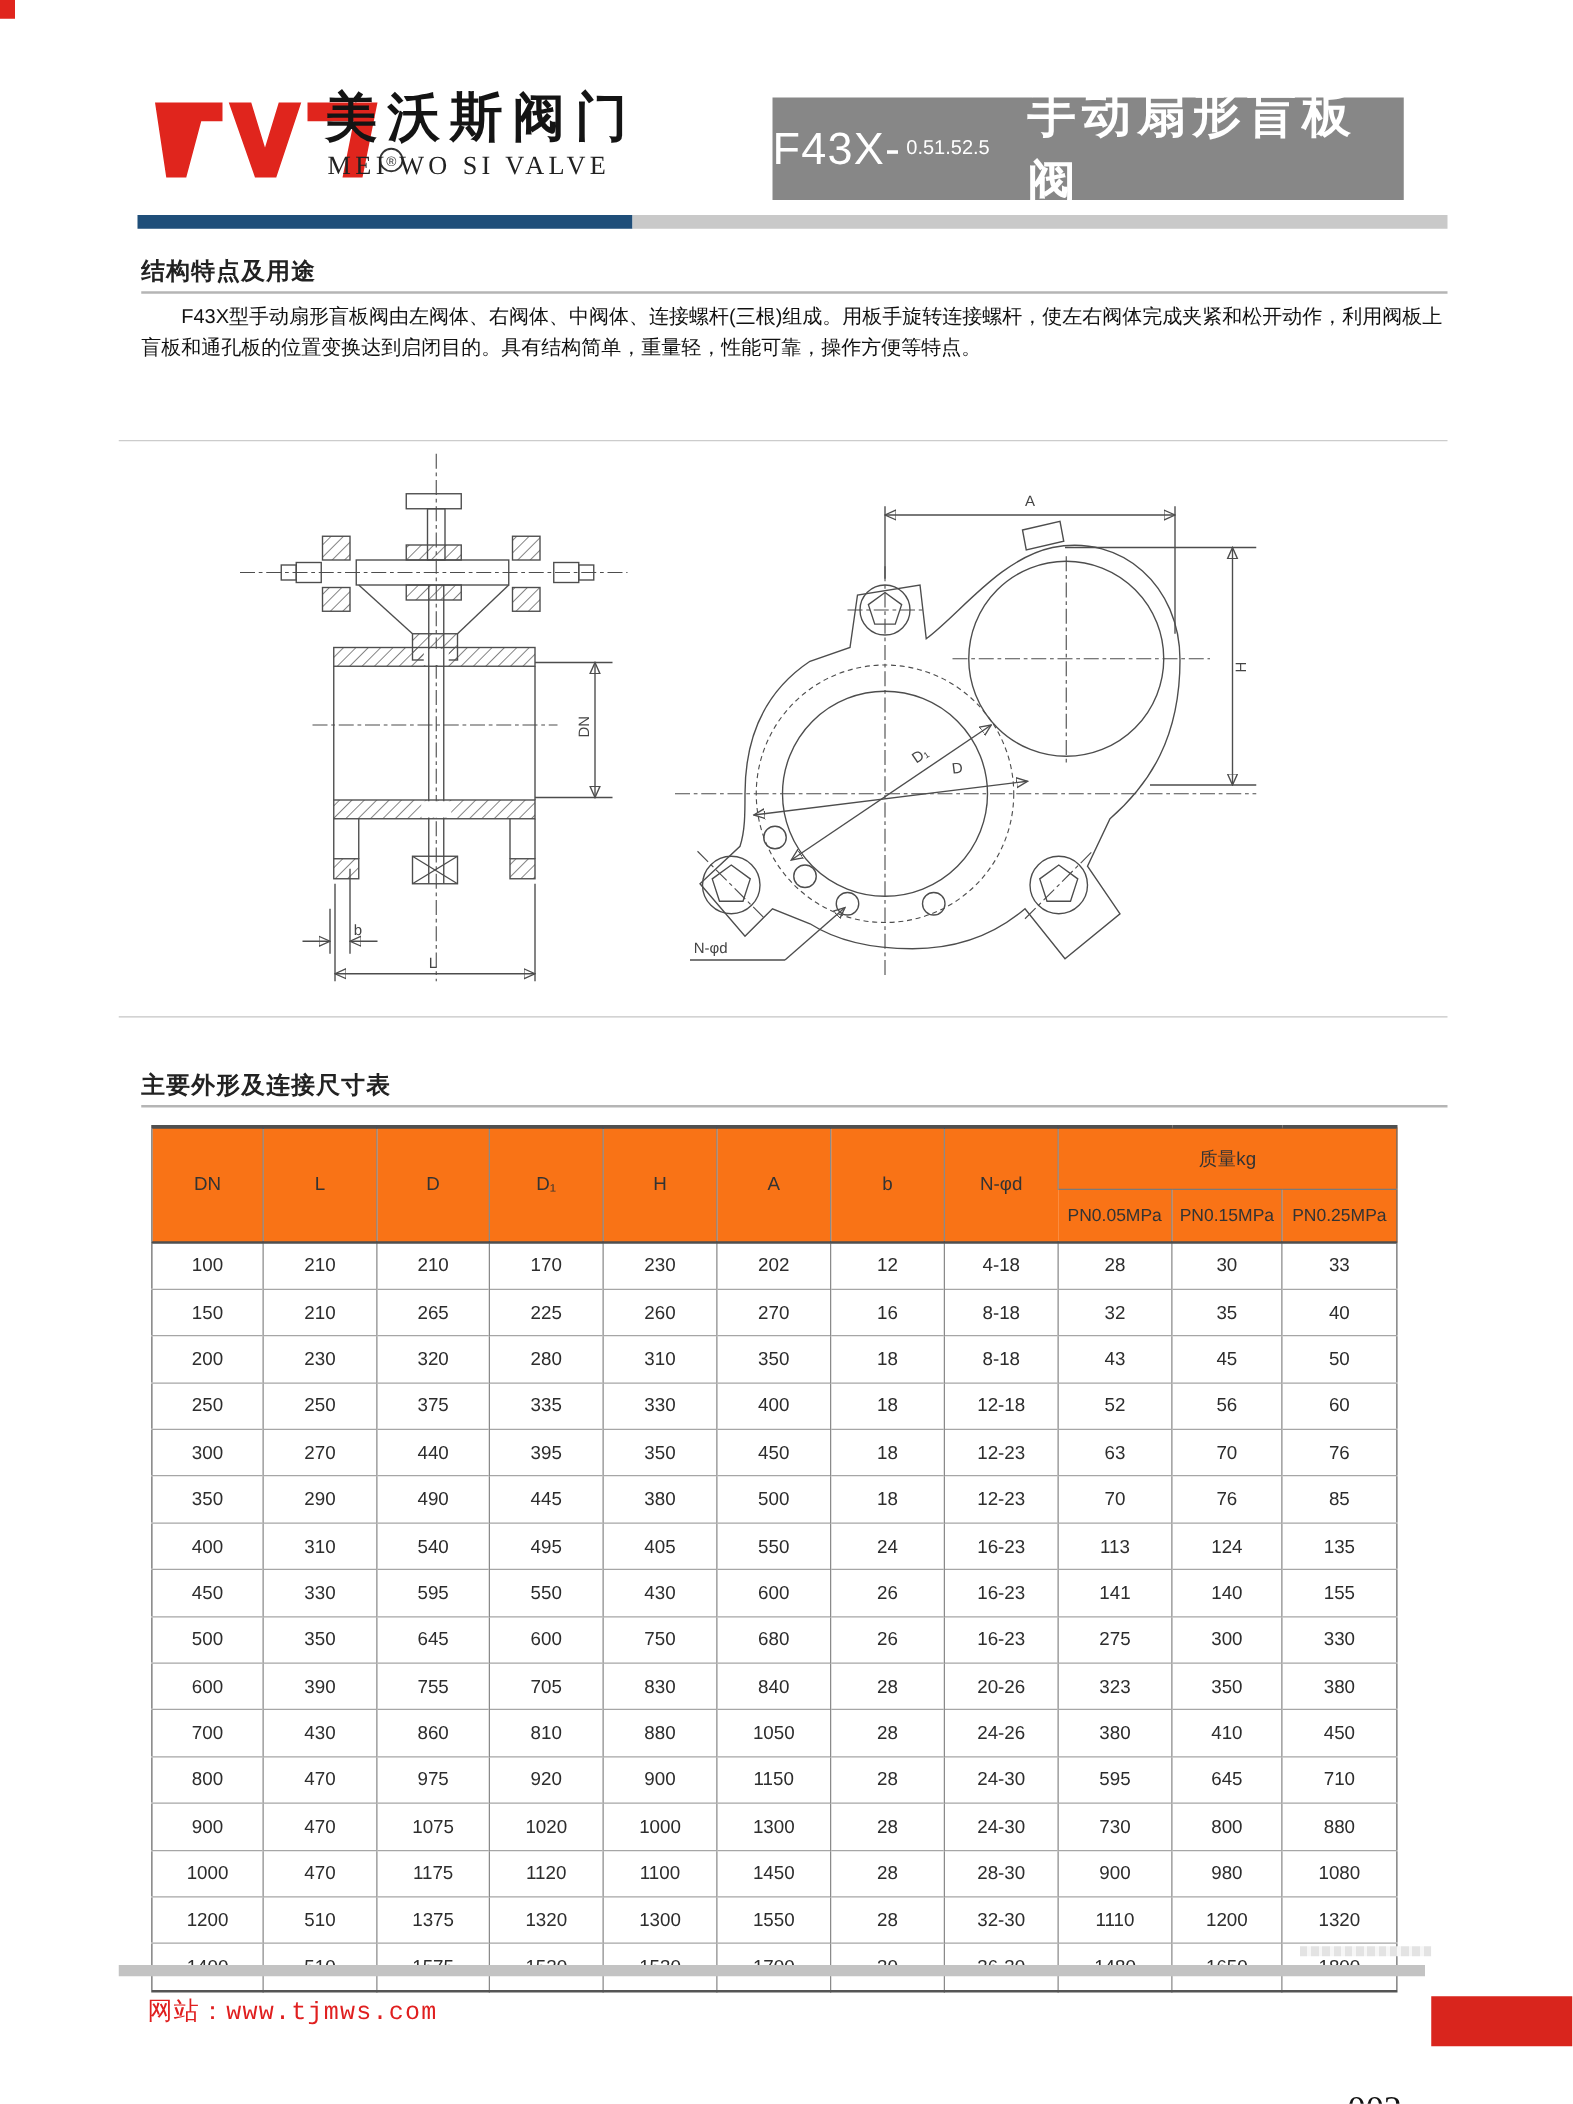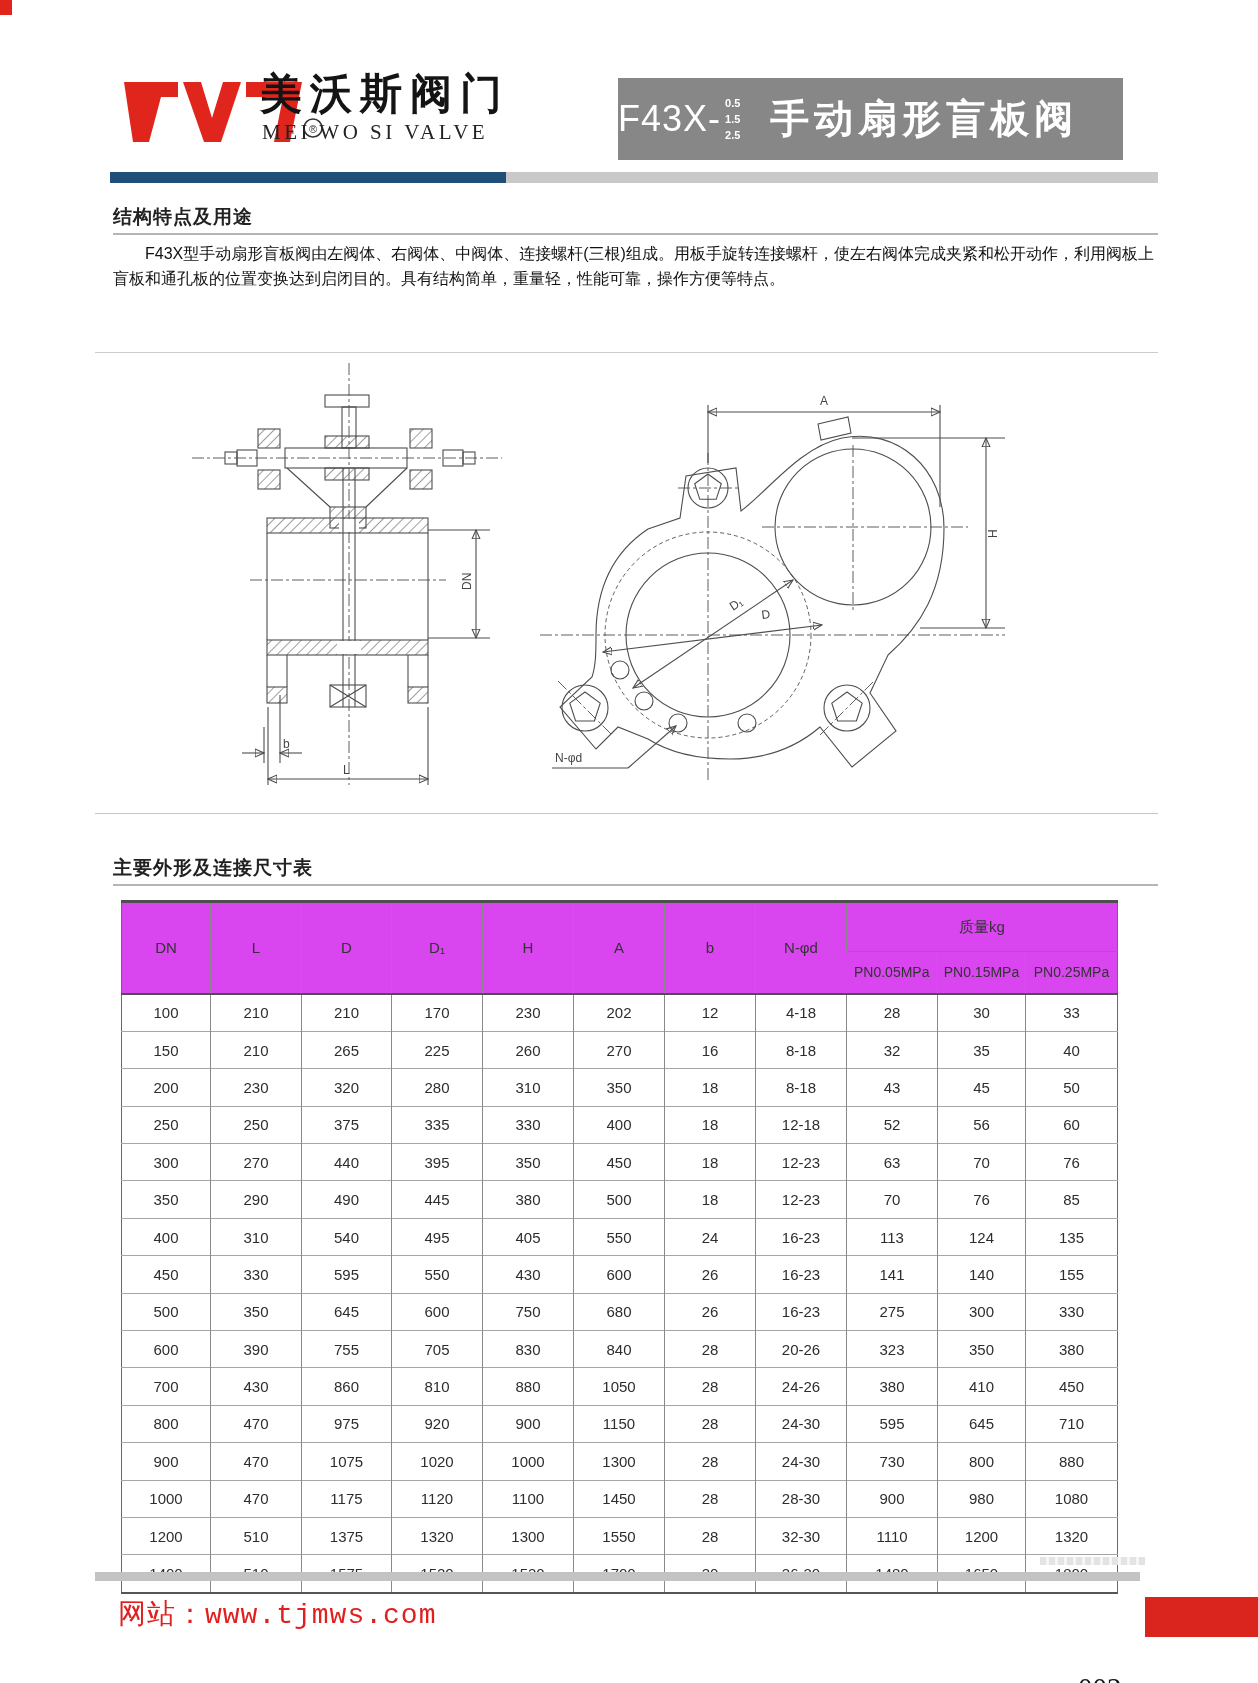--- a/index.html
+++ b/index.html
@@ -13,22 +13,22 @@
   
   .logo-wrap{left:112px;top:58px;width:470px;height:100px;}
   .logo-svg{position:absolute;left:8px;top:8px;}
   .brand-cn{position:absolute;left:148px;top:8px;font-family:"Liberation Serif",serif;
     font-weight:bold;font-size:42px;letter-spacing:8px;color:#141414;}
   .brand-en{position:absolute;left:150px;top:62px;font-family:"Liberation Serif",serif;
     font-size:21px;letter-spacing:3.5px;color:#222;}
   .title-box{left:618px;top:78px;width:505px;height:82px;background:#878787;color:#fff;
     display:flex;align-items:center;justify-content:flex-start;}
   .title-model{font-size:36px;letter-spacing:1px;}
-  .title-ratings{display:flex;flex-direction:column;justify-content:center;
-    font-size:11px;line-height:16px;margin:0 10px 0 4px;font-weight:bold;}
+  .title-ratings{display:flex;flex-direction:row;justify-content:center;
+    font-size:16px;line-height:16px;margin:0 10px 0 4px;}
   .title-product{font-size:39px;font-weight:bold;letter-spacing:5px;margin-left:20px;}
   .bar-blue{left:110px;top:172px;width:396px;height:11px;background:#1f4e79;}
   .bar-lightgray{left:506px;top:172px;width:652px;height:11px;background:#c9c9c9;}
   
   .section-heading{font-size:19px;font-weight:bold;color:#222;letter-spacing:1px;}
   .h-features{left:113px;top:204px;}
   .rule{height:2px;background:#b5b5b5;}
   .rule-features{left:113px;top:233px;width:1045px;}
   .features-text{left:113px;top:241px;width:1048px;font-size:16px;line-height:25px;color:#111;}
   .features-text p{margin:0;text-indent:2em;}
@@ -42,34 +42,34 @@
   svg.draw .dash{stroke-dasharray:4 3;stroke-width:0.9;}
   svg.draw .hatch{fill:url(#hatchL);}
   svg.draw .blank{fill:#ffffff;stroke:none;}
   svg.draw text{fill:#444;stroke:none;font-size:12px;font-family:"Liberation Sans",sans-serif;}
   
   .h-table{left:113px;top:855px;}
   .rule-table{left:113px;top:884px;width:1045px;}
   table.dim{position:absolute;left:121px;top:900px;width:996px;border-collapse:collapse;
     table-layout:fixed;font-size:15px;color:#2d2d2d;text-align:center;
     border:1px solid #6a6a6a;border-top:3px solid #4f4f4f;border-bottom:2px solid #555;}
-  table.dim thead th{background:#d946ef;font-weight:normal;font-size:15px;color:#333;
+  table.dim thead th{background:#f97316;font-weight:normal;font-size:15px;color:#333;
     border-left:1px solid #8a8a8a;}
   table.dim thead{border-bottom:2px solid #4f4f4f;}
   table.dim .r1{height:50px;}
   table.dim .r2{height:42px;}
   table.dim .pn-h{border-top:1px solid #7a7a7a;font-size:14px;}
   table.dim tbody td{height:34.4px;border-top:1px solid #a6a6a6;border-left:1px solid #8a8a8a;}
   table.dim td:first-child, table.dim th:first-child{border-left:none;}
   
   .watermark{left:1040px;top:1557px;width:105px;height:8px;
     background:repeating-linear-gradient(90deg,#e3e3e3 0 6px,#f6f6f6 6px 9px);}
   .footer-bar{left:95px;top:1572px;width:1045px;height:9px;background:#c3c3c3;}
   .website{left:118px;top:1595px;font-family:"Liberation Mono",monospace;
-    font-size:28px;color:#e01f1f;letter-spacing:1px;}
+    font-size:20px;color:#e01f1f;letter-spacing:1px;}
   .page-number{left:1078px;top:1672px;font-family:"Liberation Serif",serif;
     font-size:29px;color:#111;}
   .footer-red{left:1145px;top:1597px;width:113px;height:40px;background:#d9251d;}
 </style>
 </head>
 <body>
 
 <div class="abs corner-mark"></div>
 
 <div class="abs logo-wrap">

